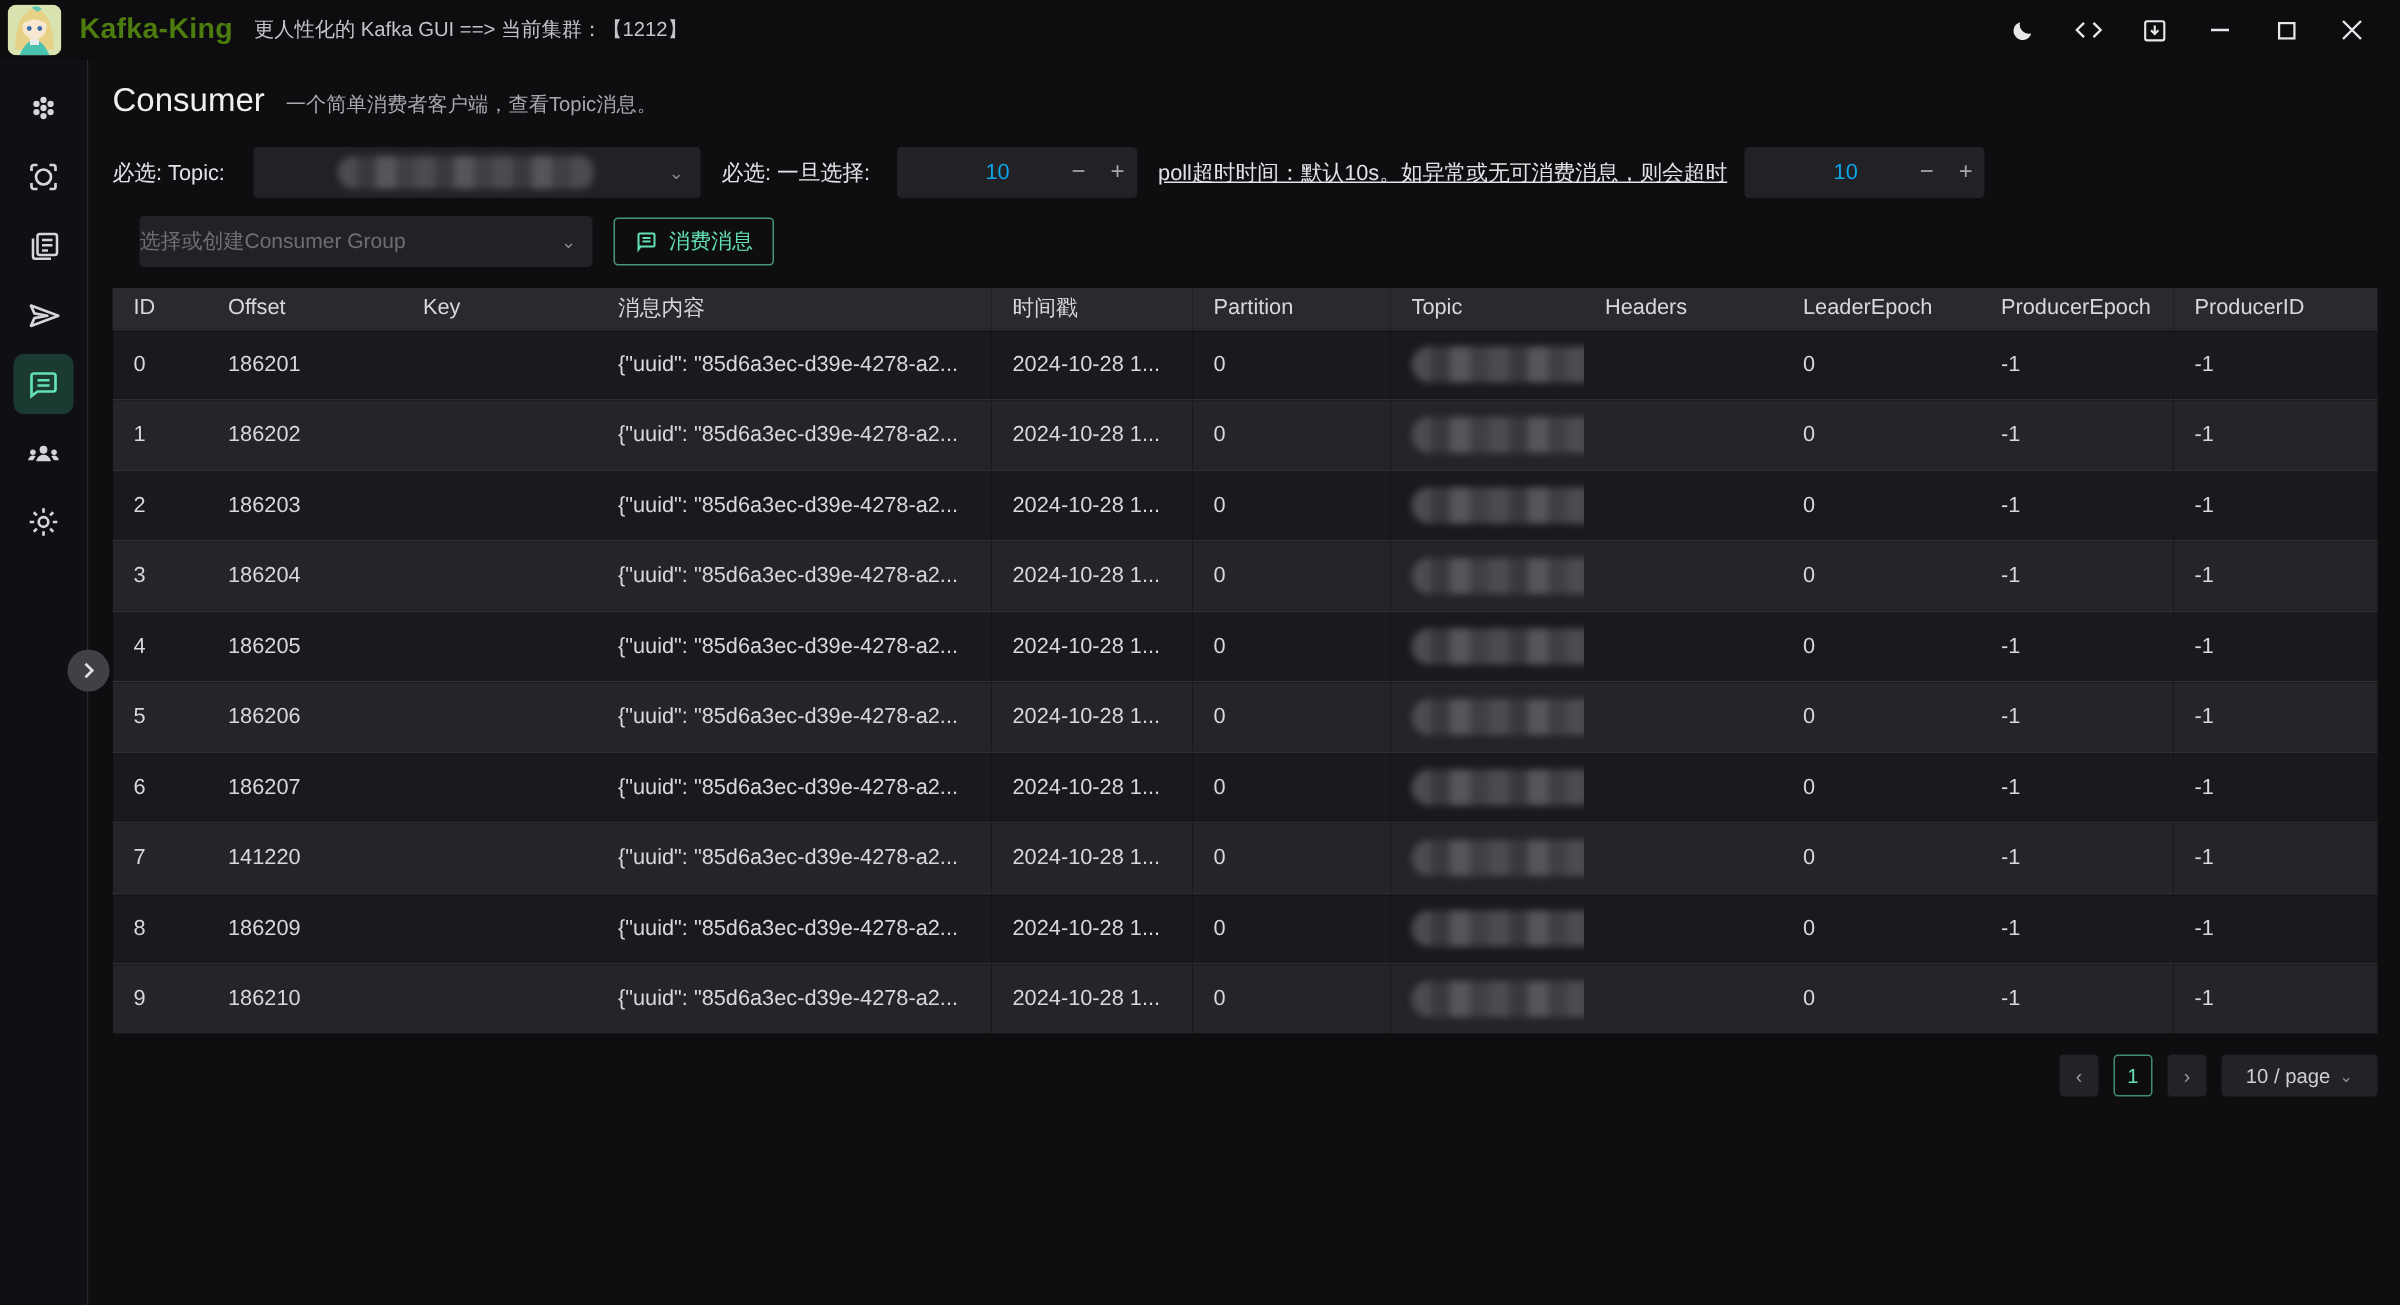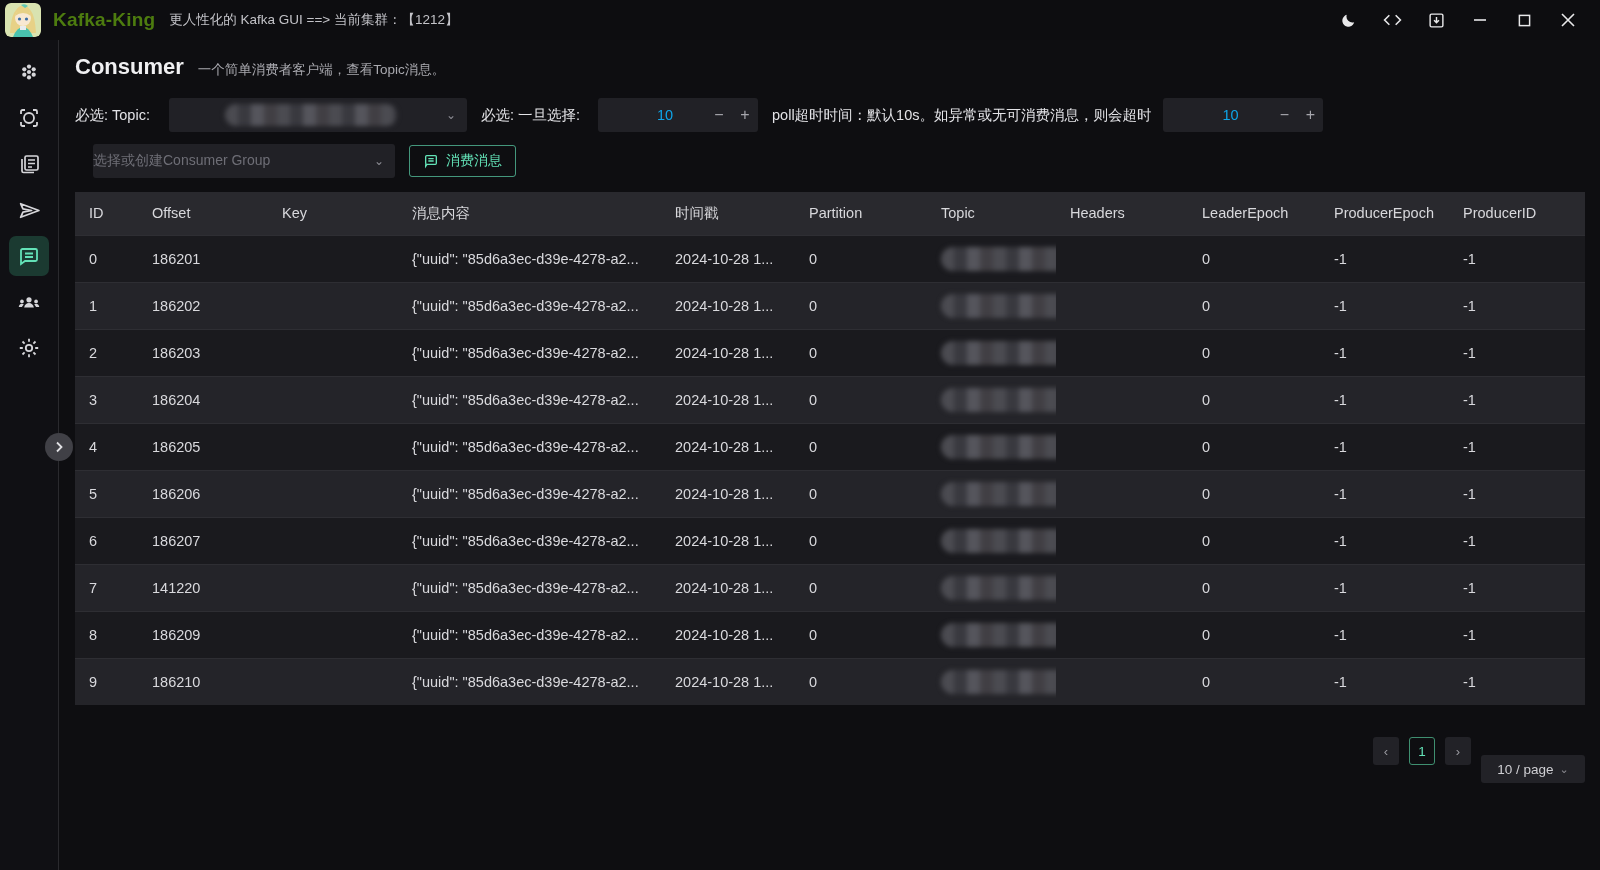--- a/index.html
+++ b/index.html
@@ -15,60 +15,60 @@
   .tb-btn svg { display:block; }
   
   .shell { display:flex; height:830px; position:relative; }
   .sidebar { width:59px; border-right:1px solid #2a2a2e; display:flex; flex-direction:column; align-items:center; padding-top:12px; background:#101014; }
   .side-item { width:40px; height:40px; margin-bottom:6px; border-radius:7px; display:flex; align-items:center; justify-content:center; color:#d6d6da; cursor:pointer; }
   .side-item.active { background:#1b3a31; color:#63e2b7; }
   .expand-btn { position:absolute; left:45px; top:393px; width:28px; height:28px; border-radius:50%; background:#404046; color:#d9d9dd; display:flex; align-items:center; justify-content:center; font-size:15px; z-index:5; }
   
   .main { flex:1; padding:14px 0 0 16px; background:#0e0e11; }
   .page-head { display:flex; align-items:baseline; margin-bottom:18px; }
-  .page-title { color:#f0f0f2; font-size:22px; font-weight:bold; margin-right:14px; }
+  .page-title { color:#f0f0f2; font-size:22px; font-weight:normal; margin-right:14px; }
   .page-sub { color:#a9a9af; font-size:13.5px; }
   .frow { display:flex; align-items:center; }
   .frow1 { margin-bottom:12px; }
   .frow2 { margin-bottom:14px; }
   .flabel { color:#e3e3e7; font-size:14.5px; white-space:nowrap; }
   .select { background:#212126; border-radius:3px; height:34px; display:flex; align-items:center; position:relative; }
   .sel-topic { width:298px; margin:0 14px 0 19px; }
   .sel-group { width:302px; margin:0 0 0 18px; }
   .sel-chevron { position:absolute; right:11px; color:#8b8b92; font-size:12px; }
   .placeholder { color:#6e6e76; font-size:14px; width:100%; padding-right:14px; }
   .redact-pill { display:inline-block; height:24px; border-radius:12px;
       background:repeating-linear-gradient(90deg,#4b4b51 0 13px,#39393f 13px 26px,#55555c 26px 39px,#413f44 39px 52px);
       filter:blur(2.5px); }
   .sel-topic .redact-pill { width:172px; height:22px; position:absolute; left:56px; top:6px; }
   .stepper { background:#212126; border-radius:3px; height:34px; width:160px; display:flex; align-items:center; }
   .stepper .val { flex:1; text-align:center; color:#0ea5e9; font-size:14.5px; padding-left:26px; }
   .stepper .sbtn { width:26px; text-align:center; color:#a6a6ac; font-size:16px; cursor:pointer; }
-  .ml14{margin-left:14px;} .ml12{margin-left:12px;} .ml18{margin-left:18px;}
+  .ml14{margin-left:14px;text-decoration:underline;} .ml12{margin-left:12px;} .ml18{margin-left:18px;}
   .consume-btn { height:32px; margin-left:14px; padding:0 13px; border:1px solid rgba(99,226,183,.65); border-radius:3px;
       background:transparent; color:#63e2b7; font-size:14px; display:flex; align-items:center; gap:7px; cursor:pointer;justify-content:space-between; }
   
   table { border-collapse:collapse; table-layout:fixed; width:1510px; font-size:14.5px; }
-  thead th { background:#29292e; color:#d8d8dc; font-weight:normal; text-align:left; height:43px; padding:0 0 0 14px; white-space:nowrap; }
+  thead th { background:#29292e; color:#d8d8dc; font-weight:normal; text-align:left; height:27px; padding:0 0 0 14px; white-space:nowrap; }
   tbody td { height:47px; padding:0 0 0 14px; color:#d9d9dd; white-space:nowrap; overflow:hidden; border-top:1px solid #2e2e33; }
   tbody tr:nth-child(odd)  td { background:#1a1a1e; }
   tbody tr:nth-child(even) td { background:#242429; }
   td .suffix { color:#d9d9dd; margin-left:2px; }
   td .redact-pill { vertical-align:middle; width:134px; }
   tbody tr:nth-child(2) .redact-pill{width:140px}
   tbody tr:nth-child(4) .redact-pill{width:148px}
   tbody tr:nth-child(5) .redact-pill{width:138px}
   tbody tr:nth-child(7) .redact-pill{width:126px}
   tbody tr:nth-child(9) .redact-pill{width:128px}
   tbody tr:nth-child(10) .redact-pill{width:140px}
   
   .pagination { width:1510px; margin-top:14px; display:flex; justify-content:flex-end; align-items:center; gap:10px; }
   .pg-btn { width:26px; height:28px; background:#222227; border-radius:3px; color:#9a9aa0; display:flex; align-items:center; justify-content:center; font-size:13px; cursor:pointer; }
   .pg-cur { width:26px; height:28px; border:1px solid #3f8f70; border-radius:3px; color:#63e2b7; display:flex; align-items:center; justify-content:center; font-size:13.5px; cursor:pointer; }
-  .pg-size { height:28px; width:104px; background:#222227; border-radius:3px; color:#cfcfd3; font-size:13.5px; display:flex; align-items:center; justify-content:center; gap:6px; cursor:pointer;margin-top:36px; }
+  .pg-size { height:28px; width:104px; background:#222227; border-radius:3px; color:#cfcfd3; font-size:13.5px; display:flex; align-items:center; justify-content:center; gap:6px; cursor:pointer; }
   .pg-size .chev { color:#8a8a90; font-size:11px; }
 </style>
 </head>
 <body>
 
 <div class="titlebar">
   <div class="app-icon">
     <svg width="36" height="34" viewBox="0 0 36 34">
       <rect width="36" height="34" rx="5" fill="#d9e3b0"></rect>
       <path d="M5 30 Q6 12 11 7 Q15 2 18 3 Q22 2 26 8 Q30 13 31 30 Z" fill="#e7d186"></path>

